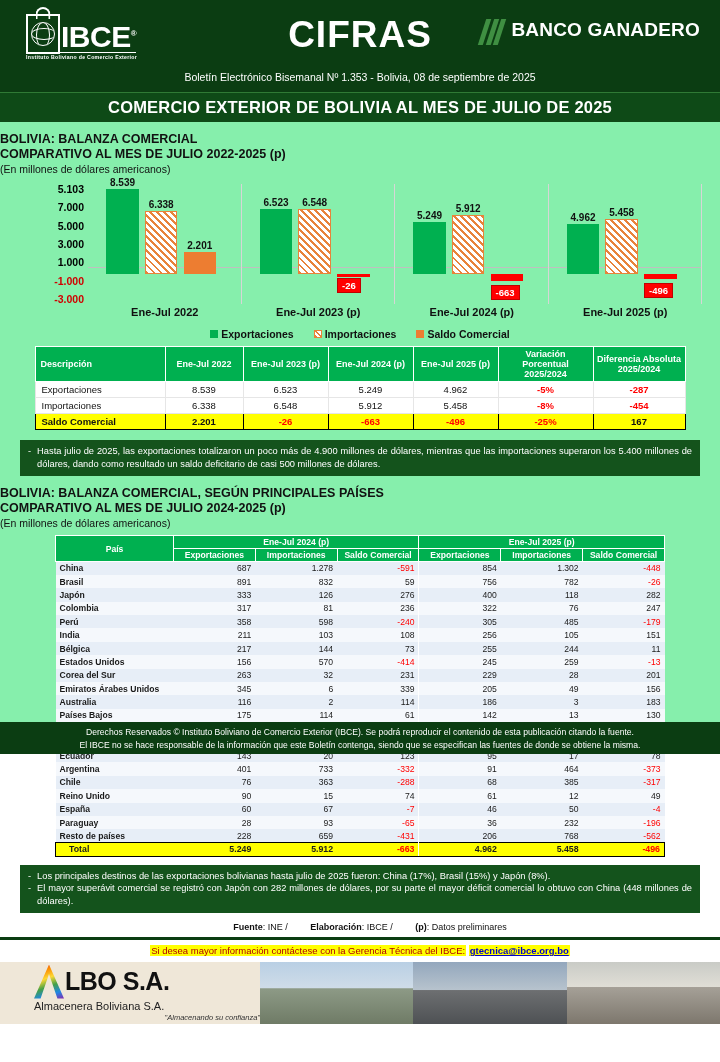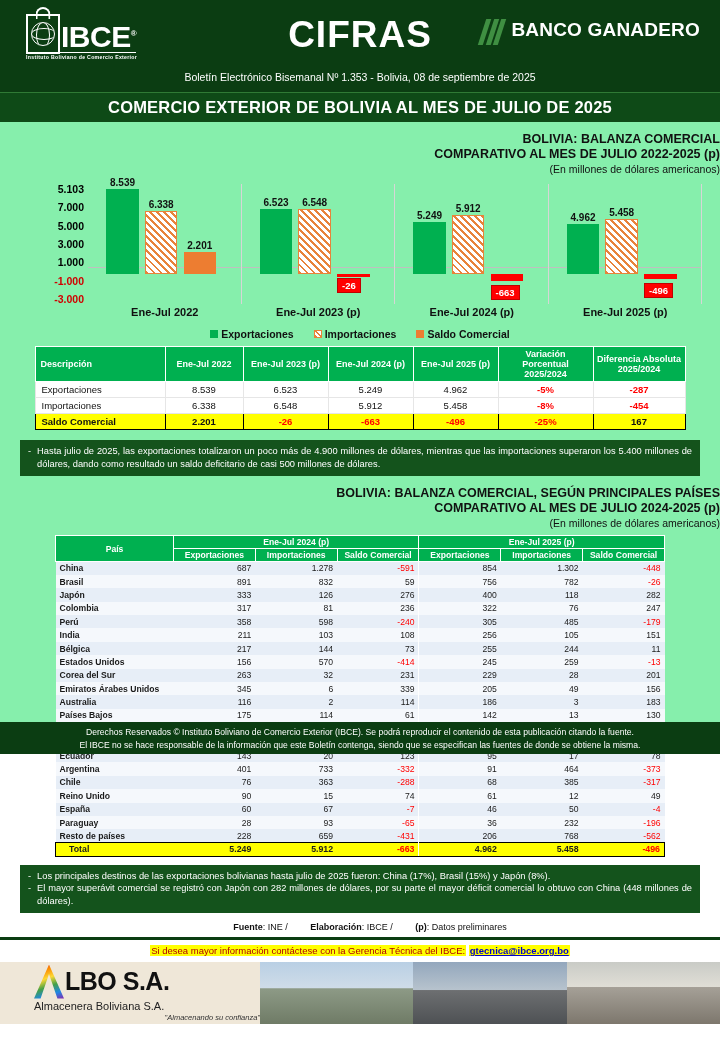--- a/index.html
+++ b/index.html
@@ -60,21 +60,21 @@
     font-size: 10.5px; padding-top:1px;
   }
   .title-bar {
     height: 30px; background:#0e4a17; color:#fff; text-align:center;
     font-size: 16.5px; font-weight:bold; letter-spacing:0.2px;
     display:flex; align-items:center; justify-content:center;
     border-top:1px solid #2f7a35;
   }
 
   
-  .sec-title { text-align:right; margin-top: 10px; padding-left: 47px; }
+  .sec-title { text-align:left; margin-top: 10px; }
   .sec-title .l1, .sec-title .l2 {
     font-size: 12.5px; font-weight:bold; color:#111; line-height:14.5px;
   }
   .sec-title .l3 { font-size: 10.5px; color:#111; line-height:14px; margin-top:1px; }
 
   .chart-wrap { position:relative; width:700px; height:140px; margin: 8px auto 0 10px; }
   .yaxis {
     position:absolute; left:22px; top:0; width:52px; height:120px;
     display:flex; flex-direction:column; justify-content:space-between;
     align-items:flex-end; font-size:10.5px; font-weight:bold;

